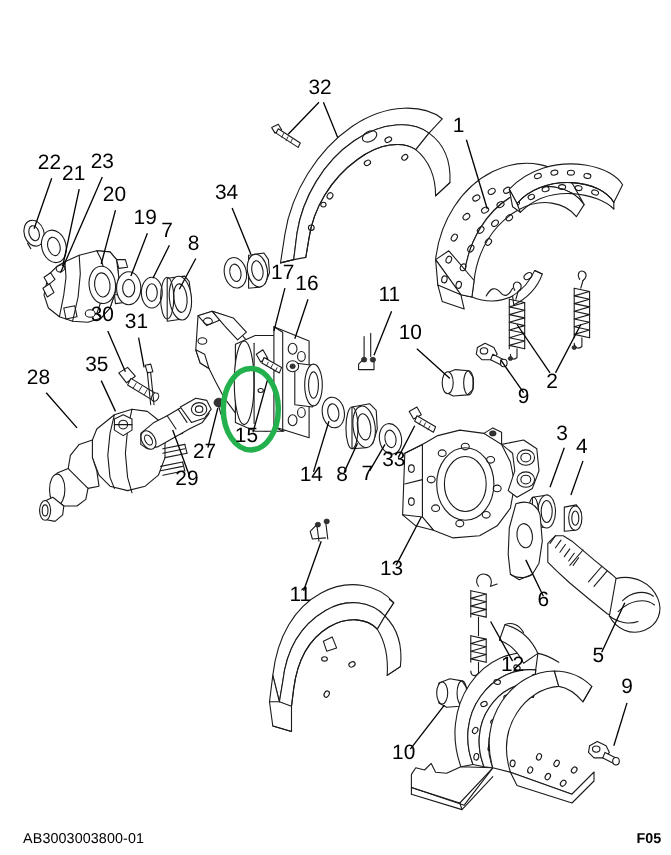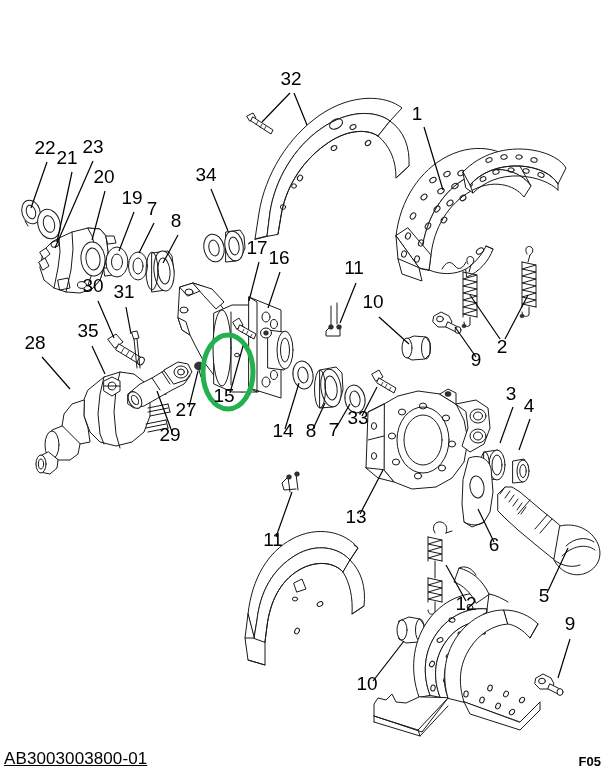--- a/index.html
+++ b/index.html
@@ -29,26 +29,25 @@
   }
   .footer-bar {
     position: absolute;
     left: 0;
     bottom: 0;
     width: 610px;
     height: 34px;
   }
   .footer-left {
     position: absolute;
-    left: 4px;
+    left: 21px;
     bottom: 8px;
-    font-size: 17px;
+    font-size: 13px;
     letter-spacing: 0.1px;
     white-space: nowrap;
-    text-decoration: underline;
   }
   .footer-right {
     position: absolute;
     right: 9px;
     bottom: 8px;
     font-size: 13px;
     font-weight: bold;
     white-space: nowrap;
   }
   text.callout {

